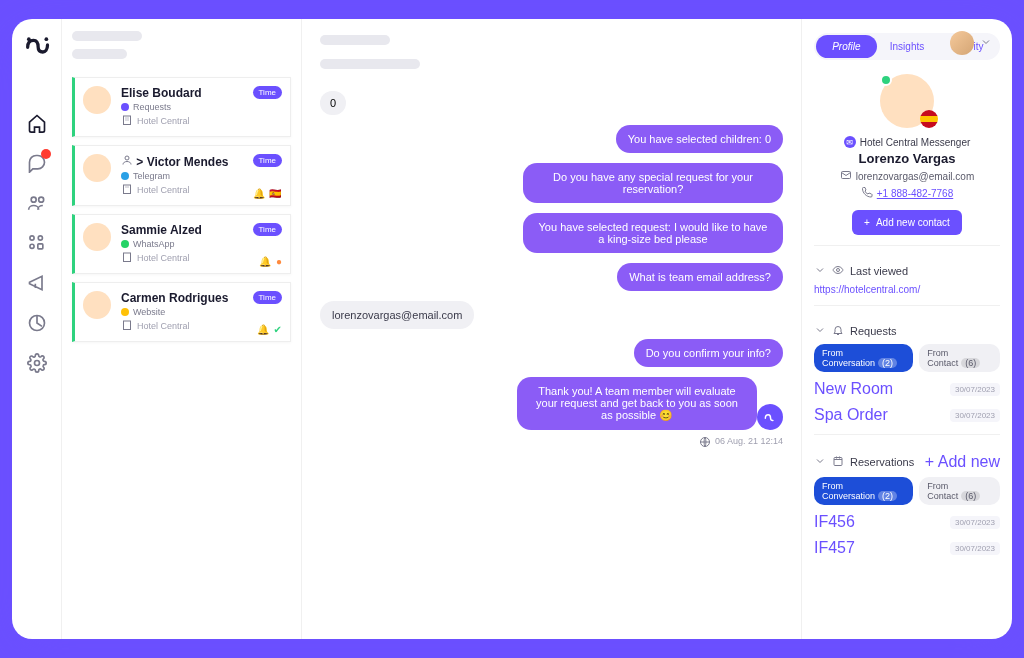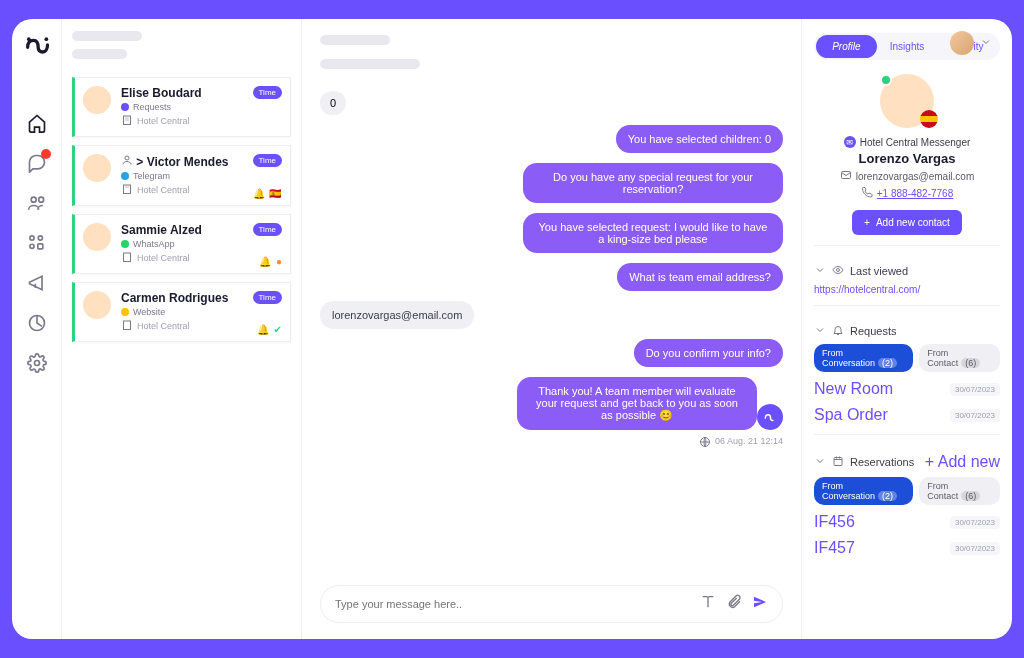--- a/index.html
+++ b/index.html
@@ -243,32 +243,20 @@
             </div>
         </div>
         <div class="ts">
             <span class="tiny"><svg viewBox="0 0 24 24">
                 <circle cx="12" cy="12" r="9"></circle>
                 <path d="M3 12h18M12 3c2.5 3 2.5 15 0 18M12 3c-2.5 3-2.5 15 0 18"></path>
               </svg></span>
             <span>06 Aug. 21 12:14</span>
           </div>
       </div>
-      <div class="input">
-        <input placeholder="Type your message here.." style="">
-        <span class="ic"><svg viewBox="0 0 24 24" stroke="#7a7a8c" fill="none" stroke-width="2">
-              <path d="M4 4h6a2 2 0 012 2v14M20 4h-6a2 2 0 00-2 2v14"></path>
-            </svg></span>
-        <span class="ic"><svg viewBox="0 0 24 24" stroke="#7a7a8c" fill="none" stroke-width="2">
-              <path d="M21 11l-8 8a5 5 0 01-7-7l9-9a3.5 3.5 0 015 5l-9 9a2 2 0 01-3-3l8-8"></path>
-            </svg></span>
-        <span class="ic send"><svg viewBox="0 0 24 24" fill="#6B50FF">
-              <path d="M3 20l18-8L3 4v6l12 2-12 2z"></path>
-            </svg></span>
-      </div>
     </div>
 
     <div class="profile">
       <div class="tabs">
         <div class="tab active">Profile</div>
         <div class="tab">Insights</div>
         <div class="tab">Activity</div>
       </div>
       <div class="pav">
         <div class="status"></div>

